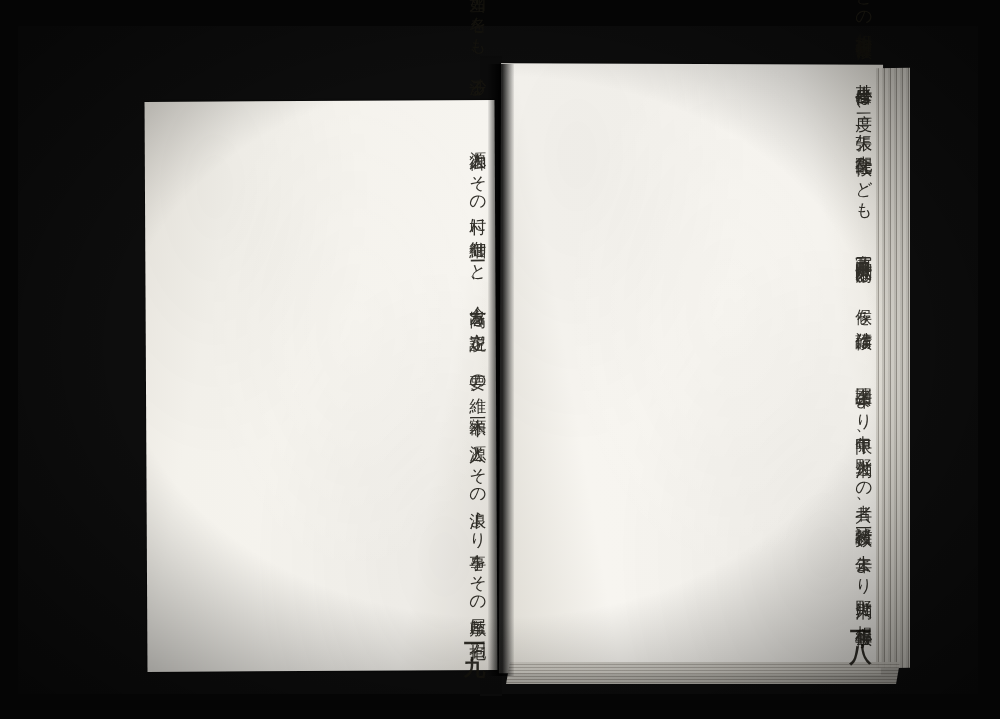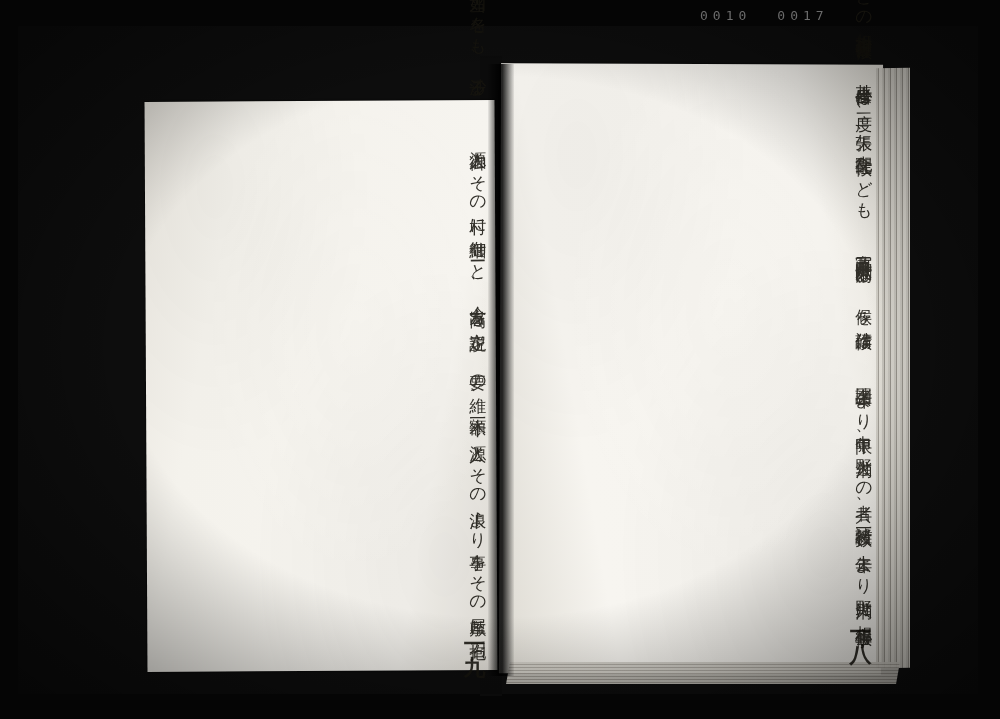--- a/index.html
+++ b/index.html
@@ -203,24 +203,20 @@
     pointer-events: none;
     background: radial-gradient(ellipse at 50% 48%, rgba(0,0,0,0) 55%, rgba(0,0,0,.55) 100%);
   }
 </style>
 </head>
 <body>
 
 <div id="page">
   <div class="film-border"></div>
 
-  <div class="frame-codes">
-    <span>0010</span>
-    <span>0017</span>
-  </div>
 
   <div class="book">
     <div class="spread">
 
       <div class="dark-band"></div>
 
       <div class="page-leaf page-left">
         <div class="grain"></div>
       </div>
 

